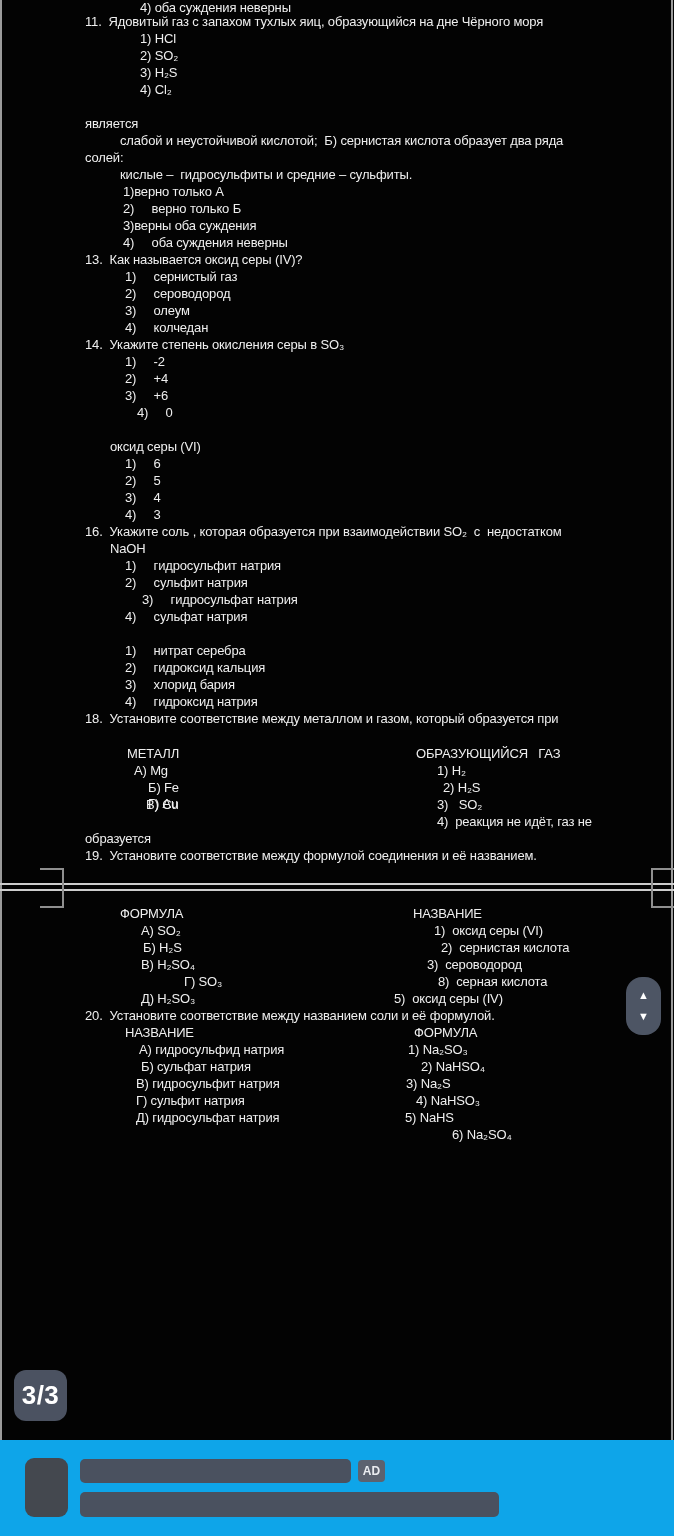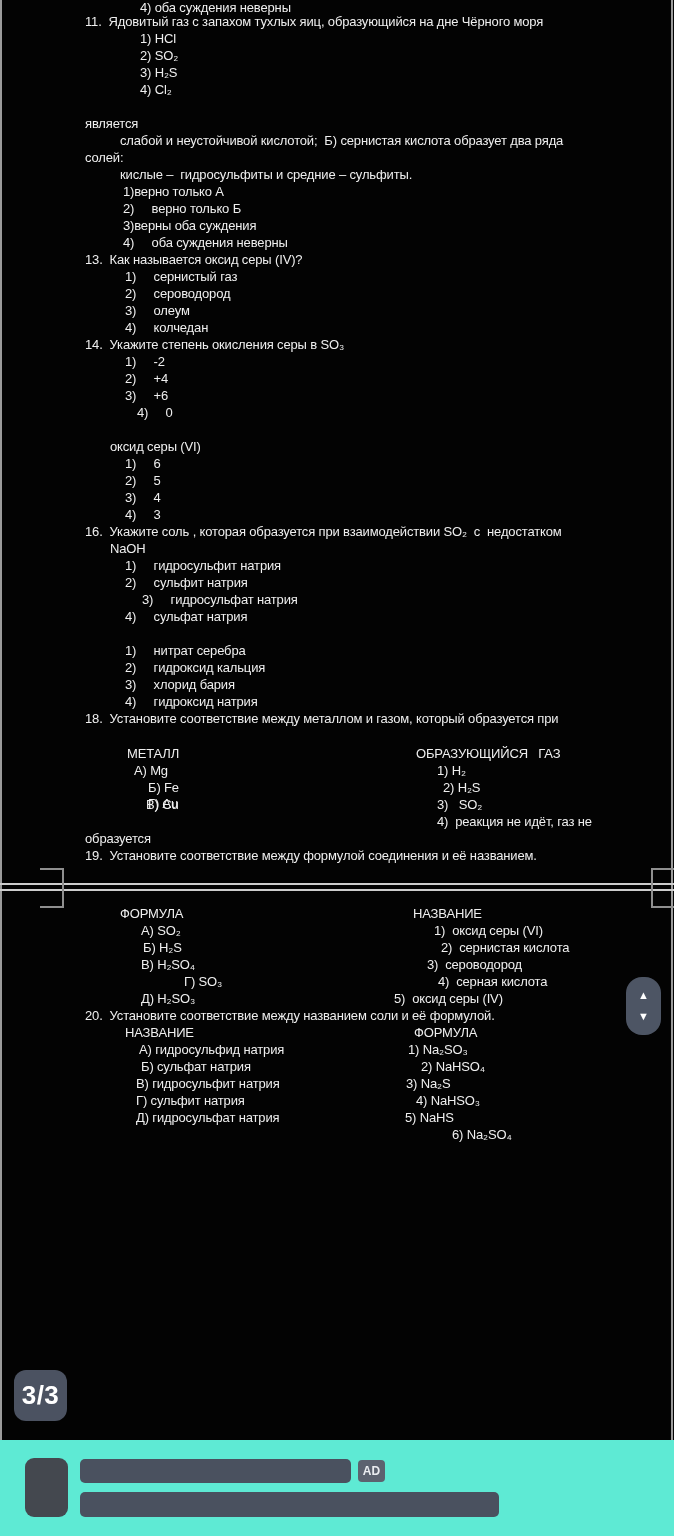--- a/index.html
+++ b/index.html
@@ -29,21 +29,21 @@
   .scroll-btn{
     width:21px;height:15px;display:flex;align-items:center;justify-content:center;
     color:#fff;font-size:11px;line-height:11px;cursor:pointer;background:none;border:none;padding:0;
   }
   .page-badge{
     position:absolute;left:14px;top:1370px;width:53px;height:51px;
     background:#4b5261;border-radius:12px;color:#fff;
     display:flex;align-items:center;justify-content:center;
     font-size:26px;font-weight:bold;letter-spacing:0.5px;
   }
-  .ad-banner{position:absolute;left:0;top:1440px;width:674px;height:96px;background:#5eead4;}
+  .ad-banner{position:absolute;left:0;top:1440px;width:674px;height:96px;background:#0ea5e9;}
   .ad-icon{position:absolute;left:25px;top:18px;width:43px;height:59px;background:#44484f;border-radius:9px;}
   .ad-bar1{position:absolute;left:80px;top:19px;width:271px;height:24px;background:#4a515f;border-radius:5px;}
   .ad-chip{
     position:absolute;left:358px;top:20px;width:27px;height:22px;background:#5c626f;border-radius:4px;
     color:#e9ebef;font-size:12px;font-weight:bold;display:flex;align-items:center;justify-content:center;
   }
   .ad-bar2{position:absolute;left:80px;top:52px;width:419px;height:25px;background:#4a515f;border-radius:5px;}
 </style>
 </head>
 <body>
@@ -112,21 +112,21 @@
       <span class="doc-line" style="left: 85px; top: 848px;">19.  Установите соответствие между формулой соединения и её названием.</span>
       <span class="doc-line" style="left: 120px; top: 906px;">ФОРМУЛА</span>
       <span class="doc-line" style="left: 413px; top: 906px;">НАЗВАНИЕ</span>
       <span class="doc-line" style="left: 141px; top: 923px;">А) SO₂</span>
       <span class="doc-line" style="left: 434px; top: 923px;">1)  оксид серы (VI)</span>
       <span class="doc-line" style="left: 143px; top: 940px;">Б) H₂S</span>
       <span class="doc-line" style="left: 441px; top: 940px;">2)  сернистая кислота</span>
       <span class="doc-line" style="left: 141px; top: 957px;">В) H₂SO₄</span>
       <span class="doc-line" style="left: 427px; top: 957px;">3)  сероводород</span>
       <span class="doc-line" style="left: 141px; top: 974px; margin-left: 43px;">Г) SO₃</span>
-      <span class="doc-line" style="left: 438px; top: 974px;">4)  серная кислота</span>
+      <span class="doc-line" style="left: 438px; top: 974px;">8)  серная кислота</span>
       <span class="doc-line" style="left: 141px; top: 991px;">Д) H₂SO₃</span>
       <span class="doc-line" style="left: 394px; top: 991px;">5)  оксид серы (IV)</span>
       <span class="doc-line" style="left: 85px; top: 1008px;">20.  Установите соответствие между названием соли и её формулой.</span>
       <span class="doc-line" style="left: 125px; top: 1025px;">НАЗВАНИЕ</span>
       <span class="doc-line" style="left: 414px; top: 1025px;">ФОРМУЛА</span>
       <span class="doc-line" style="left: 139px; top: 1042px;">А) гидросульфид натрия</span>
       <span class="doc-line" style="left: 408px; top: 1042px;">1) Na₂SO₃</span>
       <span class="doc-line" style="left: 141px; top: 1059px;">Б) сульфат натрия</span>
       <span class="doc-line" style="left: 421px; top: 1059px;">2) NaHSO₄</span>
       <span class="doc-line" style="left: 136px; top: 1076px;">В) гидросульфит натрия</span>

